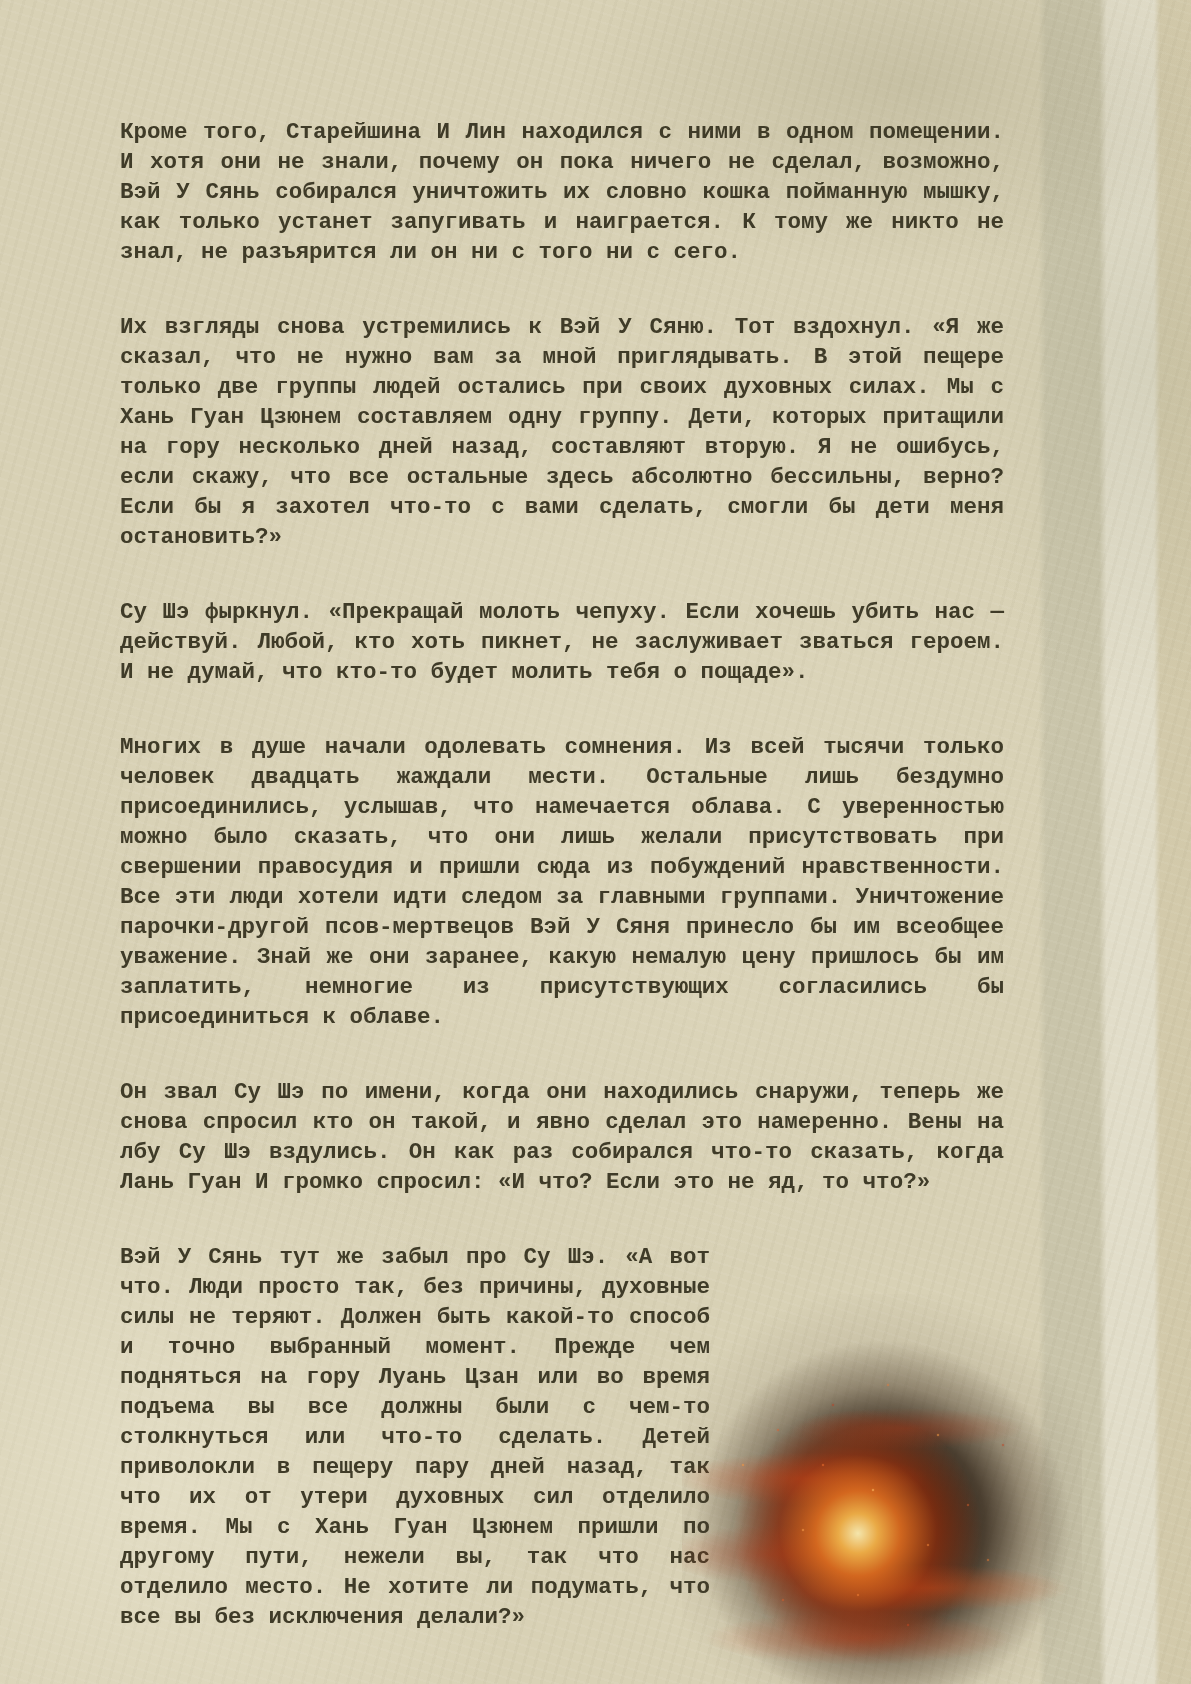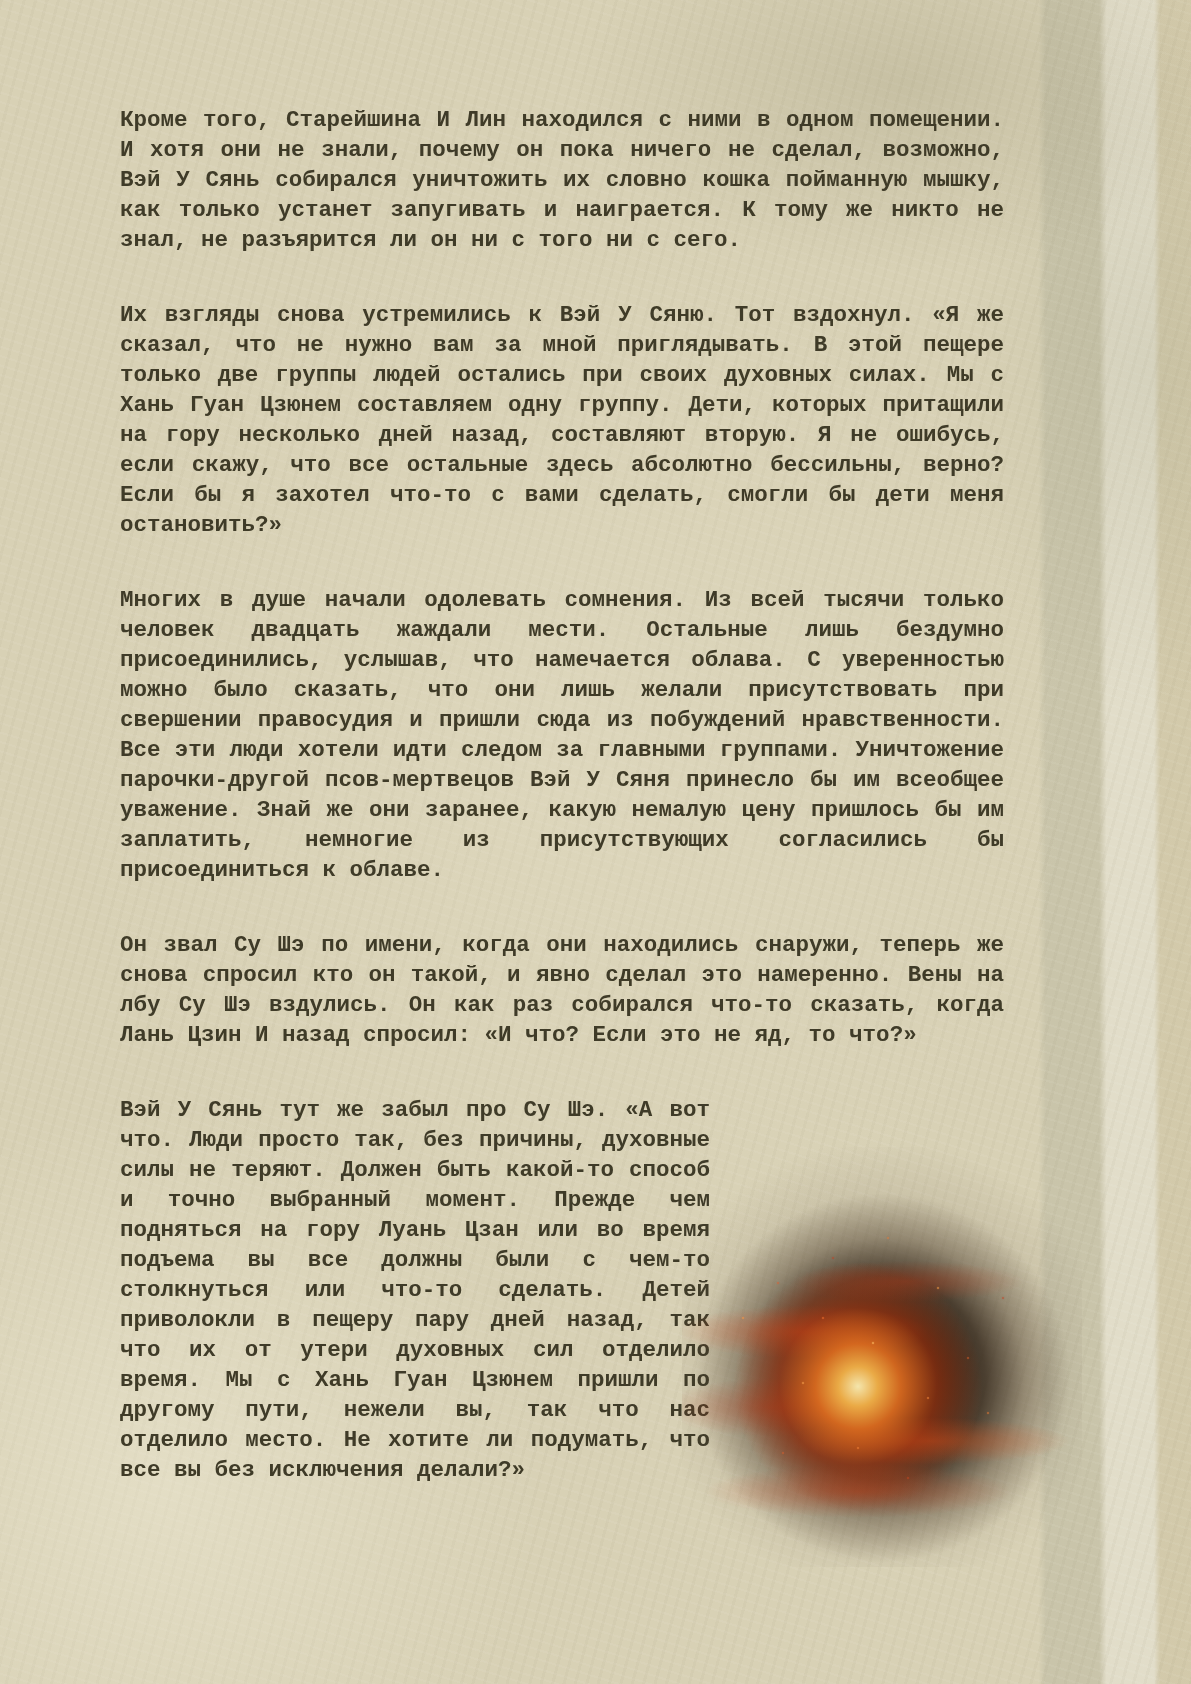--- a/index.html
+++ b/index.html
@@ -28,21 +28,21 @@
   .text-block {
     position: absolute;
     left: 120px;
     top: 105px;
     width: 884px;
     font-size: 22.5px;
     line-height: 30px;
     text-align: justify;
   }
   .text-block p {
-    margin: 0 0 45px 0;
+    margin: 12px 0 45px 0;
   }
   .text-block p:last-child { margin-bottom: 0; }
 
   
   .fire-float {
     display: block;
     float: right;
     width: 280px;
     height: 330px;
     margin-left: 14px;
@@ -99,21 +99,22 @@
       245px 250px 1px rgba(250,140,60,0.8),
       140px 170px 1px rgba(255,120,50,0.75);
   }
 </style>
 </head>
 <body>
 
 <div class="text-block">
   <p>Кроме того, Старейшина И Лин находился с ними в одном помещении. И хотя они не знали, почему он пока ничего не сделал, возможно, Вэй У Сянь собирался уничтожить их словно кошка пойманную мышку, как только устанет запугивать и наиграется. К тому же никто не знал, не разъярится ли он ни с того ни с сего.</p>
   <p>Их взгляды снова устремились к Вэй У Сяню. Тот вздохнул. «Я же сказал, что не нужно вам за мной приглядывать. В этой пещере только две группы людей остались при своих духовных силах. Мы с Хань Гуан Цзюнем составляем одну группу. Дети, которых притащили на гору несколько дней назад, составляют вторую. Я не ошибусь, если скажу, что все остальные здесь абсолютно бессильны, верно? Если бы я захотел что-то с вами сделать, смогли бы дети меня остановить?»</p>
+  <p>Су Шэ фыркнул. «Прекращай молоть чепуху. Если хочешь убить нас — действуй. Любой, кто хоть пикнет, не заслуживает зваться героем. И не думай, что кто-то будет молить тебя о пощаде».</p>
   <p>Многих в душе начали одолевать сомнения. Из всей тысячи только человек двадцать жаждали мести. Остальные лишь бездумно присоединились, услышав, что намечается облава. С уверенностью можно было сказать, что они лишь желали присутствовать при свершении правосудия и пришли сюда из побуждений нравственности. Все эти люди хотели идти следом за главными группами. Уничтожение парочки-другой псов-мертвецов Вэй У Сяня принесло бы им всеобщее уважение. Знай же они заранее, какую немалую цену пришлось бы им заплатить, немногие из присутствующих согласились бы присоединиться к облаве.</p>
-  <p>Он звал Су Шэ по имени, когда они находились снаружи, теперь же снова спросил кто он такой, и явно сделал это намеренно. Вены на лбу Су Шэ вздулись. Он как раз собирался что-то сказать, когда Лань Цзин И назад спросил: «И что? Если это не яд, то что?»</p>
+  <p>Он звал Су Шэ по имени, когда они находились снаружи, теперь же снова спросил кто он такой, и явно сделал это намеренно. Вены на лбу Су Шэ вздулись. Он как раз собирался что-то сказать, когда Лань Гуан И громко спросил: «И что? Если это не яд, то что?»</p>
   <p><span class="fire-float">
         <span class="fire-art">
           <span class="sparkles"></span>
         </span>
       </span><span>Вэй У Сянь тут же забыл про Су Шэ. «А вот что. Люди просто так, без причины, духовные силы не теряют. Должен быть какой-то способ и точно выбранный момент. Прежде чем подняться на гору Луань Цзан или во время подъема вы все должны были с чем-то столкнуться или что-то сделать. Детей приволокли в пещеру пару дней назад, так что их от утери духовных сил отделило время. Мы с Хань Гуан Цзюнем пришли по другому пути, нежели вы, так что нас отделило место. Не хотите ли подумать, что все вы без исключения делали?»</span></p>
 
 </div>
 
 </body></html>

